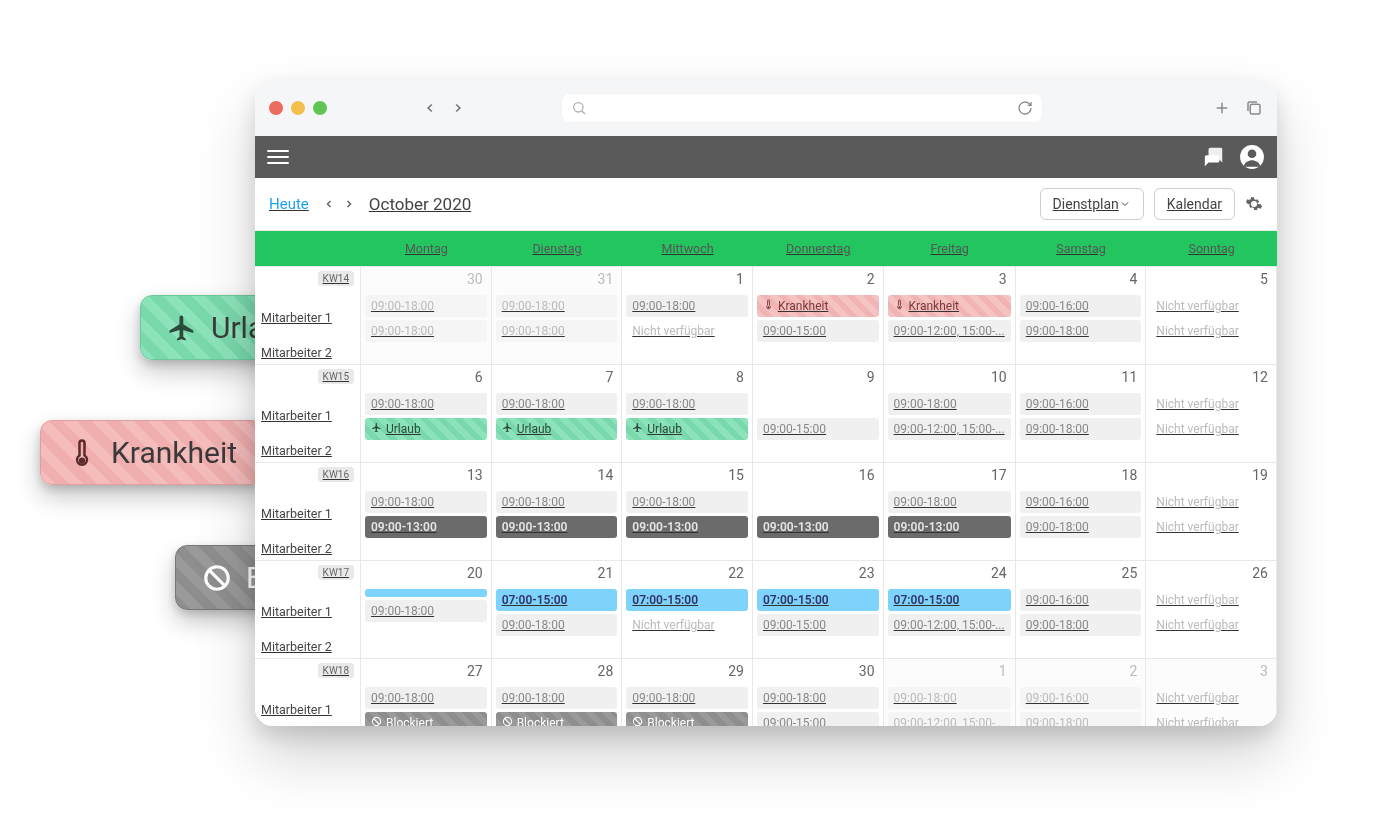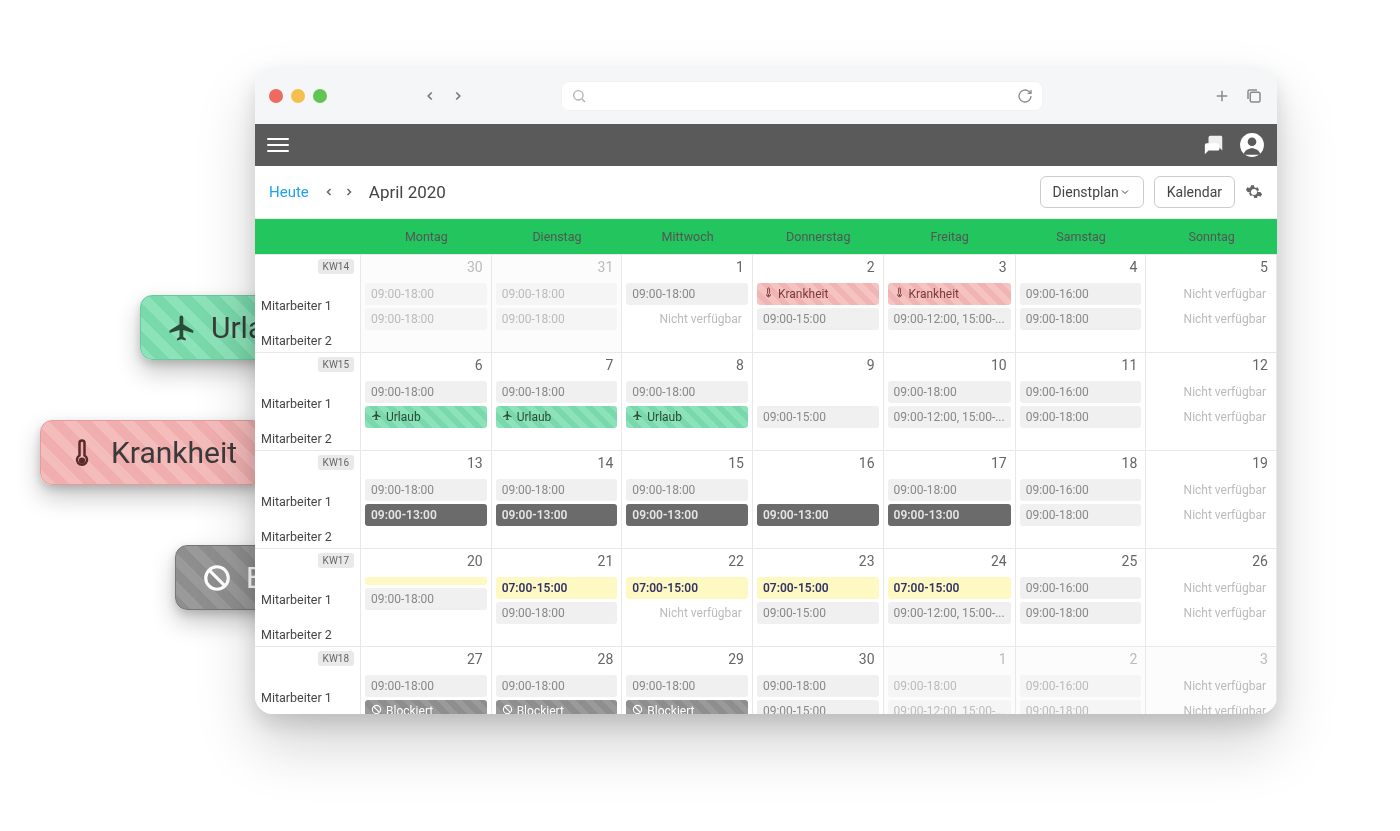--- a/index.html
+++ b/index.html
@@ -7,26 +7,27 @@
     font-family: -apple-system, BlinkMacSystemFont, "Segoe UI", Roboto, Arial, sans-serif;
     background: #fff;
     width: 1400px;
     height: 831px;
     position: relative;
     color: #333;
   }
 
   .window {
     position: absolute;
-    left: 255px; top: 68px;
+    left: 255px; top: 80px;
     width: 1022px; height: 646px;
     background: #fff;
     border-radius: 18px;
     box-shadow: 0 30px 60px rgba(0,0,0,0.18), 0 10px 20px rgba(0,0,0,0.12);
     overflow: hidden;
+    text-decoration: underline;
   }
 
   
   .chrome {
     height: 56px;
     background: #f5f6f7;
     display: flex;
     align-items: center;
     padding: 0 14px;
     gap: 10px;
@@ -119,34 +120,34 @@
   }
   .daycell.dim .daynum{ color:#bbb; }
 
   .entries { margin-top:24px; display:flex; flex-direction:column; gap:3px;}
   .entry {
     font-size:12px; padding:4px 6px; border-radius:3px;
     white-space:nowrap; overflow:hidden; text-overflow:ellipsis;
   }
   .e-grey { background:#f0f0f0; color:#888; }
   .e-greydim { background:#f5f5f5; color:#bbb; }
-  .e-na { background:transparent; color:#bbb;text-align:right; }
+  .e-na { background:transparent; color:#bbb; }
   .e-green {
     background: repeating-linear-gradient(45deg,#8de3b9,#8de3b9 6px,#7ad9ac 6px,#7ad9ac 12px);
     color:#2a4a3a;
   }
   .e-red {
     background: repeating-linear-gradient(45deg,#f6c3c3,#f6c3c3 6px,#f0b4b4 6px,#f0b4b4 12px);
     color:#7a3a3a;
   }
   .e-dark {
     background:#6b6b6b; color:#e5e5e5; font-weight:600;
   }
   .e-blue {
-    background:#fef9c3; color:#336; font-weight:600;
+    background:#7dd3fc; color:#336; font-weight:600;
   }
   .e-block {
     background: repeating-linear-gradient(45deg,#8e8e8e,#8e8e8e 6px,#9a9a9a 6px,#9a9a9a 12px);
     color:#fff;
   }
   .ic{ margin-right:4px; display:inline-block; }
 
   
   .legend {
     position:absolute; padding:14px 26px; border-radius:12px;
@@ -282,21 +283,21 @@
         <svg width="12" height="12" viewBox="0 0 24 24" fill="none" stroke="currentColor" stroke-width="3">
             <polyline points="15 18 9 12 15 6"></polyline>
           </svg>
       </span>
       <span>
         <svg width="12" height="12" viewBox="0 0 24 24" fill="none" stroke="currentColor" stroke-width="3">
             <polyline points="9 18 15 12 9 6"></polyline>
           </svg>
       </span>
     </div>
-    <span class="month-label">April 2020</span>
+    <span class="month-label">October 2020</span>
     <div class="tb-right">
       <div class="select-btn">
         <span>Dienstplan</span>
         <svg width="12" height="12" viewBox="0 0 24 24" fill="none" stroke="currentColor" stroke-width="2">
             <polyline points="6 9 12 15 18 9"></polyline>
           </svg>
       </div>
       <div class="select-btn">
         <span>Kalendar</span>
       </div>

